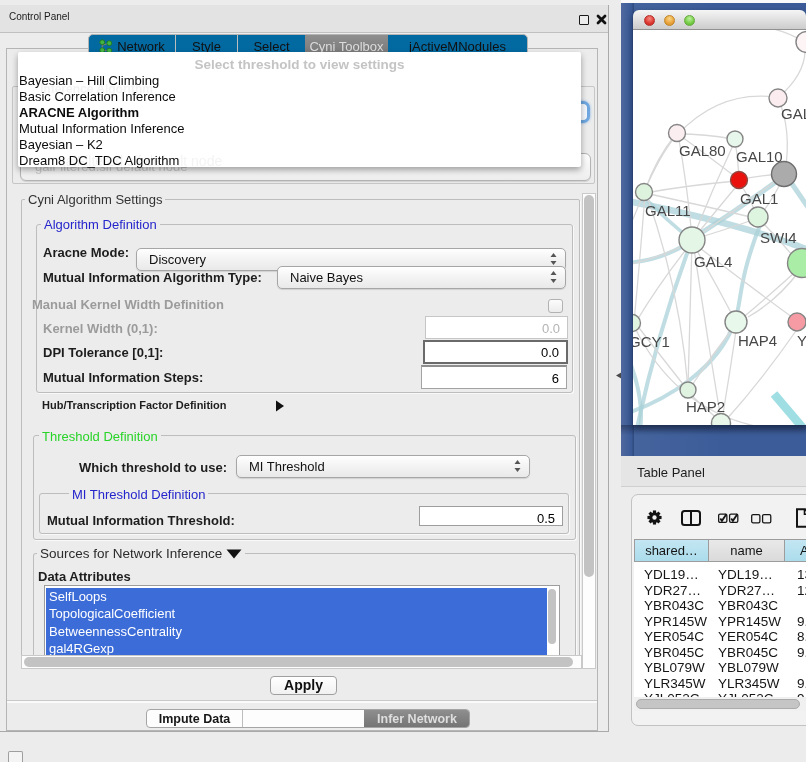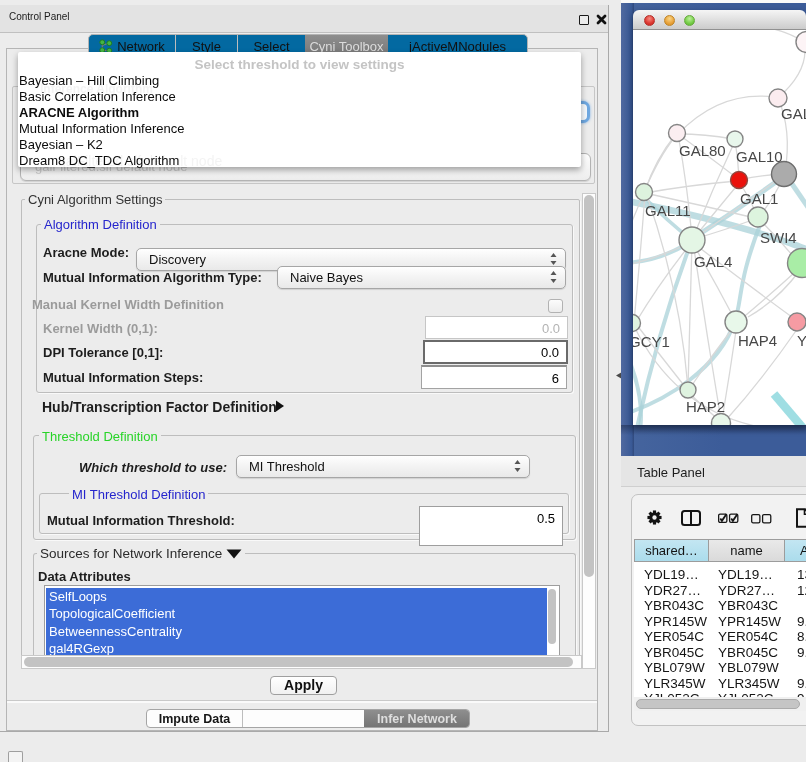--- a/index.html
+++ b/index.html
@@ -94,42 +94,42 @@
 <div class="lbl" style="left:43px;top:345px;">DPI Tolerance [0,1]:</div>
 <div class="field" style="left:423px;top:340px;width:145px;height:24px;border:2px solid #6a6a6a;box-sizing:border-box;">
   <div class="fval" style="color:#000;top:3px;">0.0</div>
 </div>
 
 <div class="lbl" style="left:43px;top:370px;">Mutual Information Steps:</div>
 <div class="field" style="left:421px;top:365px;width:146px;height:24px;border:1px solid #a3a3a3;border-top:2px solid #8e8e8e;box-sizing:border-box;">
   <div class="fval" style="color:#000;top:4px;">6</div>
 </div>
 
-<div class="lbl" style="left:42px;top:399px;font-size:14px;">Hub/Transcription Factor Definition</div>
+<div class="lbl" style="left:42px;top:399px;font-size:11px;">Hub/Transcription Factor Definition</div>
 <svg class="abs" style="left:272px;top:398px;" width="14" height="16" viewBox="0 0 14 16">
   <path d="M4 2.5 L12 8 L4 13.5 Z" fill="#111"></path>
 </svg>
 
 <div class="grp" style="left:33px;top:435px;width:541px;height:103px;"></div>
 <div class="gtitle" style="left:39px;top:429px;color:#28d428;text-align:right;">Threshold Definition</div>
 
-<div class="lbl" style="left:79px;top:460px;font-style:italic;">Which threshold to use:</div>
+<div class="lbl" style="left:79px;top:460px;">Which threshold to use:</div>
 <div class="combo" style="left:236px;top:455px;width:292px;height:21px;">
   <div class="ct">MI Threshold</div>
   <svg style="position:absolute;right:7px;top:3px;" width="9" height="14" viewBox="0 0 9 14">
     <path d="M4.5 1 L7.5 5 L1.5 5 Z" fill="#555"></path>
       <path d="M4.5 13 L7.5 9 L1.5 9 Z" fill="#555"></path>
   </svg>
 </div>
 
 <div class="grp" style="left:39px;top:493px;width:528px;height:39px;"></div>
 <div class="gtitle" style="left:45px;top:487px;color:#2525cd;margin-left:24px;">MI Threshold Definition</div>
 
 <div class="lbl" style="left:47px;top:513px;">Mutual Information Threshold:</div>
-<div class="field" style="left:419px;top:506px;width:144px;height:40px;border:1px solid #9e9e9e;box-sizing:border-box;">
+<div class="field" style="left:419px;top:506px;width:144px;height:20px;border:1px solid #9e9e9e;box-sizing:border-box;">
   <div class="fval" style="color:#000;top:4px;">0.5</div>
 </div>
 
 <div class="grp" style="left:33px;top:553px;width:541px;height:102px;border-bottom:none;border-radius:3px 3px 0 0;"></div>
 <div class="gtitle" style="left:37px;top:546px;color:#2b2b2b;font-size:13.5px;">Sources for Network Inference <svg style="display:inline-block;vertical-align:-1px;" width="16" height="10" viewBox="0 0 16 10">
       <path d="M0.5 0.5 L15.5 0.5 L8 9.5 Z" fill="#111"></path>
     </svg></div>
 <div class="lbl" style="left:38px;top:569px;">Data Attributes</div>
 
 <div class="abs" style="left:44px;top:585px;width:516px;height:70px;background:#fff;border:1px solid #9d9d9d;border-bottom:none;box-sizing:border-box;overflow:hidden;">

